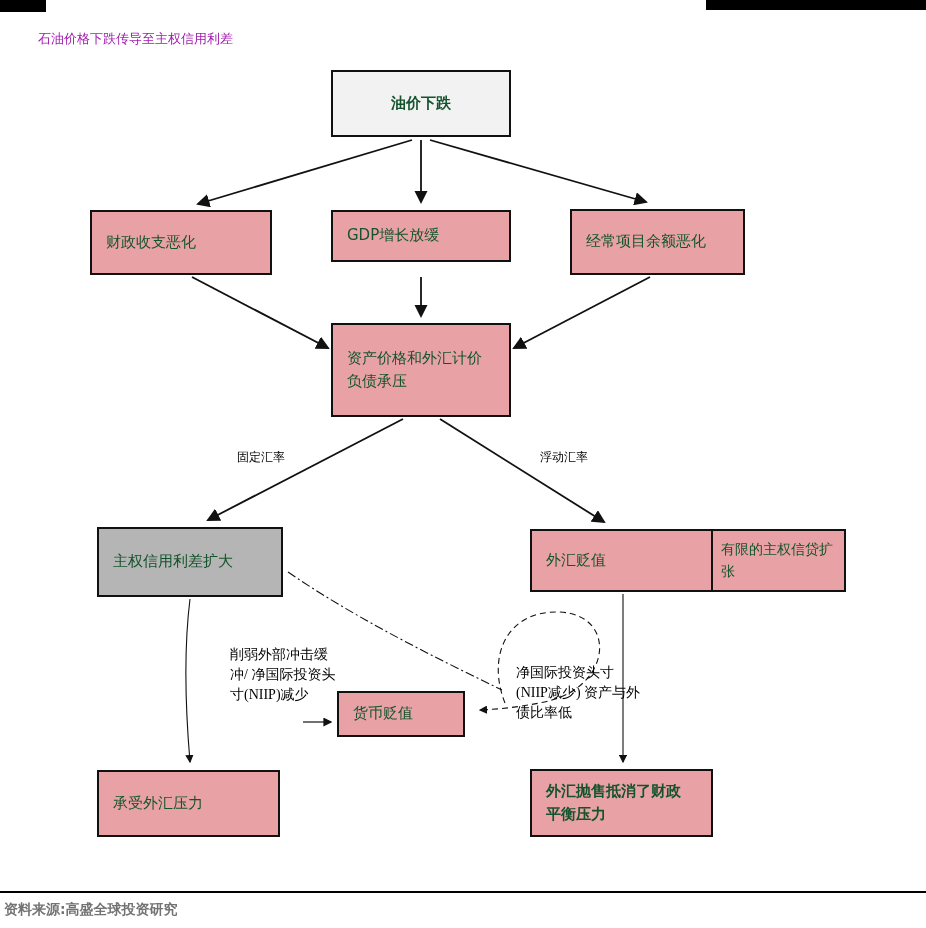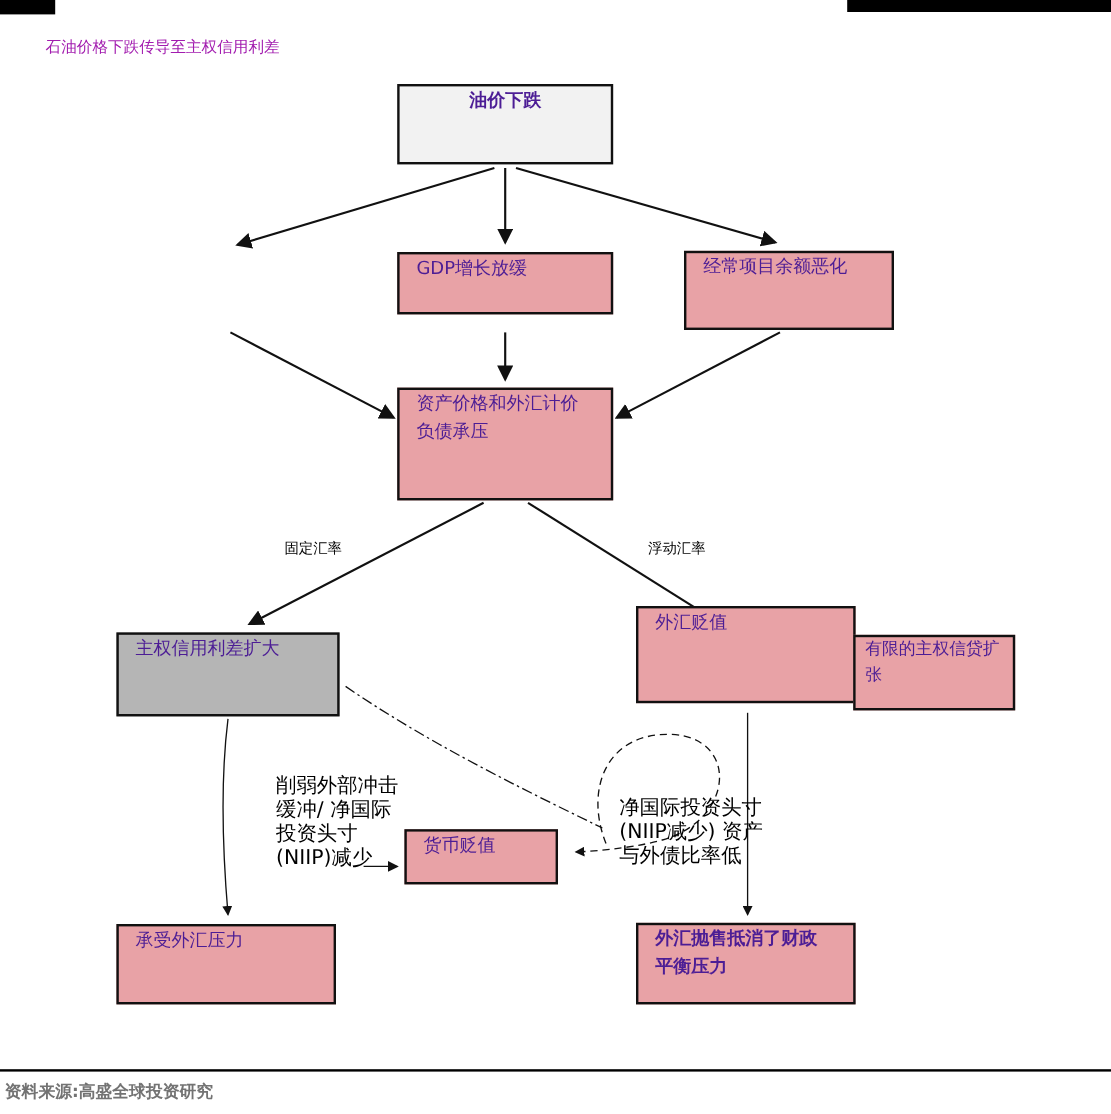--- a/index.html
+++ b/index.html
@@ -4,27 +4,27 @@
 <style>
   :root{
     --pink:#e8a2a6; --gray:#b5b5b5; --light:#f2f2f2; --border:#111111; --ink:#111111;
   }
   *{margin:0;padding:0;box-sizing:border-box;}
   html,body{background:#ffffff;}
   body{font-family:"DejaVu Sans","Liberation Sans",sans-serif;color:var(--ink);}
   .canvas{position:relative;width:926px;height:928px;background:#ffffff;overflow:hidden;}
   .topbar{position:absolute;background:#000;}
   .title{position:absolute;left:38px;top:30px;font-size:13px;color:#a21caf;}
-  .node{position:absolute;border:2px solid var(--border);display:flex;align-items:flex-start;
-        font-size:15px;line-height:1.55;color:#4c1d95;padding:0 14px;}
+  .node{position:absolute;border:2px solid var(--border);display:flex;align-items:center;
+        font-size:15px;line-height:1.55;color:#14532d;padding:0 14px;}
   .node.pink{background:var(--pink);}
   .node.gray{background:var(--gray);}
   .node.light{background:var(--light);justify-content:center;font-weight:bold;text-align:center;}
   .edge-label{position:absolute;font-size:12px;color:#000;}
-  .annotation{position:absolute;font-size:17px;line-height:20px;color:#000;}
+  .annotation{position:absolute;font-size:14px;line-height:20px;color:#000;font-family:Liberation Serif, serif;}
   .svg-layer{position:absolute;left:0;top:0;width:926px;height:928px;pointer-events:none;}
   .bottom-rule{position:absolute;left:0;top:891px;width:926px;height:2px;background:#000;}
   .source{position:absolute;left:4px;top:901px;font-size:14px;font-weight:bold;color:#737373;}
   .lbl-narrow{max-width:120px;display:inline-block;}
 </style>
 </head>
 <body>
 
 <div class="canvas">
 
@@ -51,38 +51,41 @@
     <path d="M623,594 L623,762" stroke="#111" stroke-width="1.1" fill="none" marker-end="url(#ah)"></path>
     <path d="M288,572 C355,618 432,656 502,690" stroke="#111" stroke-width="1.1" fill="none" stroke-dasharray="9 3 2 3"></path>
     <path d="M303,722 L331,722" stroke="#111" stroke-width="1.2" fill="none" marker-end="url(#ah)"></path>
     <path d="M505,703 C487,658 505,610 560,612 C616,615 612,683 552,700 C534,705 505,709 480,710" stroke="#111" stroke-width="1.1" fill="none" stroke-dasharray="6 4" marker-end="url(#ah)"></path>
   </svg>
 
   <div class="node light" style="left:331px;top:70px;width:180px;height:67px;">
     <span>油价下跌</span>
   </div>
 
+  <div class="node pink" style="left:90px;top:210px;width:182px;height:65px;">
+    <span>财政收支恶化</span>
+  </div>
 
   <div class="node pink" style="left:331px;top:210px;width:180px;height:52px;">
     <span>GDP增长放缓</span>
   </div>
 
   <div class="node pink" style="left:570px;top:209px;width:175px;height:66px;">
     <span>经常项目余额恶化</span>
   </div>
 
   <div class="node pink" style="left:331px;top:323px;width:180px;height:94px;">
     <span style="max-width:135px;display:inline-block;">资产价格和外汇计价负债承压</span>
   </div>
 
   <div class="node gray" style="left:97px;top:527px;width:186px;height:70px;">
     <span class="lbl-narrow">主权信用利差扩大</span>
   </div>
 
-  <div class="node pink" style="left:530px;top:505px;width:183px;height:81px;">
+  <div class="node pink" style="left:530px;top:529px;width:183px;height:63px;">
     <span>外汇贬值</span>
   </div>
 
   <div class="node pink" style="left:337px;top:691px;width:128px;height:46px;">
     <span>货币贬值</span>
   </div>
 
   <div class="node pink" style="left:711px;top:529px;width:135px;height:63px;padding:0 8px;font-size:14px;">
     <span>有限的主权信贷扩张</span>
   </div>

